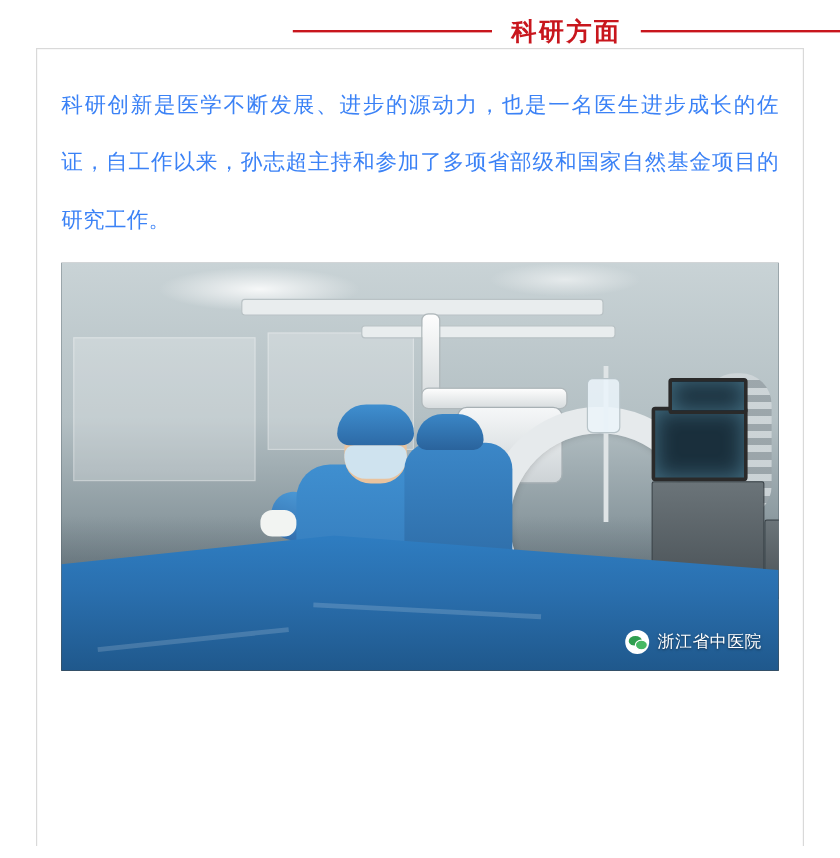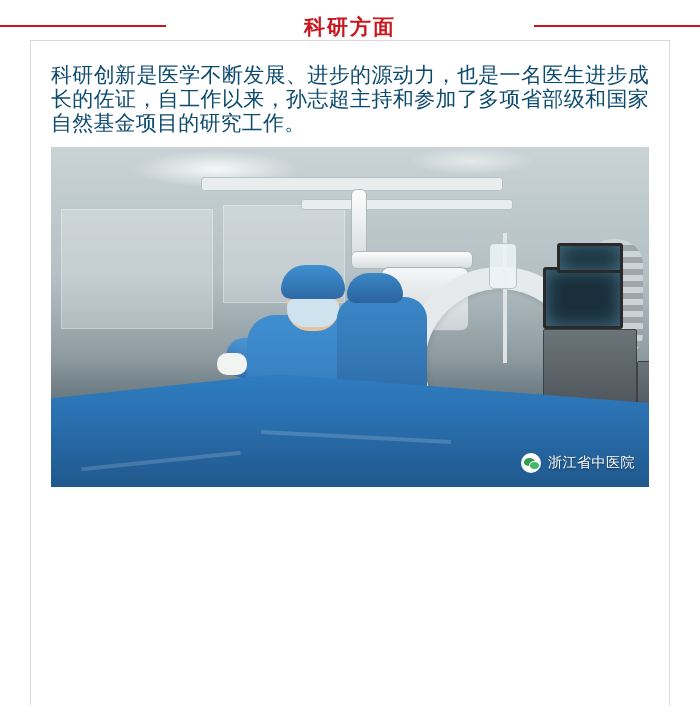--- a/index.html
+++ b/index.html
@@ -20,21 +20,21 @@
     box-sizing: border-box;
     background: #ffffff;
   }
 
   
   .header {
     position: relative;
     height: 46px;
     display: flex;
     align-items: center;
-    justify-content: space-between;
+    justify-content: flex-end;
     padding-top: 6px;
     box-sizing: border-box;
   }
   .header .rule {
     flex: 0 0 auto;
     width: 166px;
     height: 2px;
     background: #c8161d;
   }
   .header .title {
@@ -55,23 +55,23 @@
     width: 640px;
     height: 665px;
     border: 1px solid #d9d9d9;
     border-bottom: none;
     box-sizing: border-box;
     background: #ffffff;
   }
 
   .body-text {
     padding: 22px 20px 0 20px;
-    color: #0c4a6e;
-    font-size: 21px;
-    line-height: 24px;
+    color: #3b82f6;
+    font-size: 18px;
+    line-height: 48px;
     letter-spacing: 0.2px;
     text-align: justify;
   }
   .body-text p {
     margin: 0;
   }
 
   
   .photo-wrap {
     margin: 12px 20px 0 20px;

